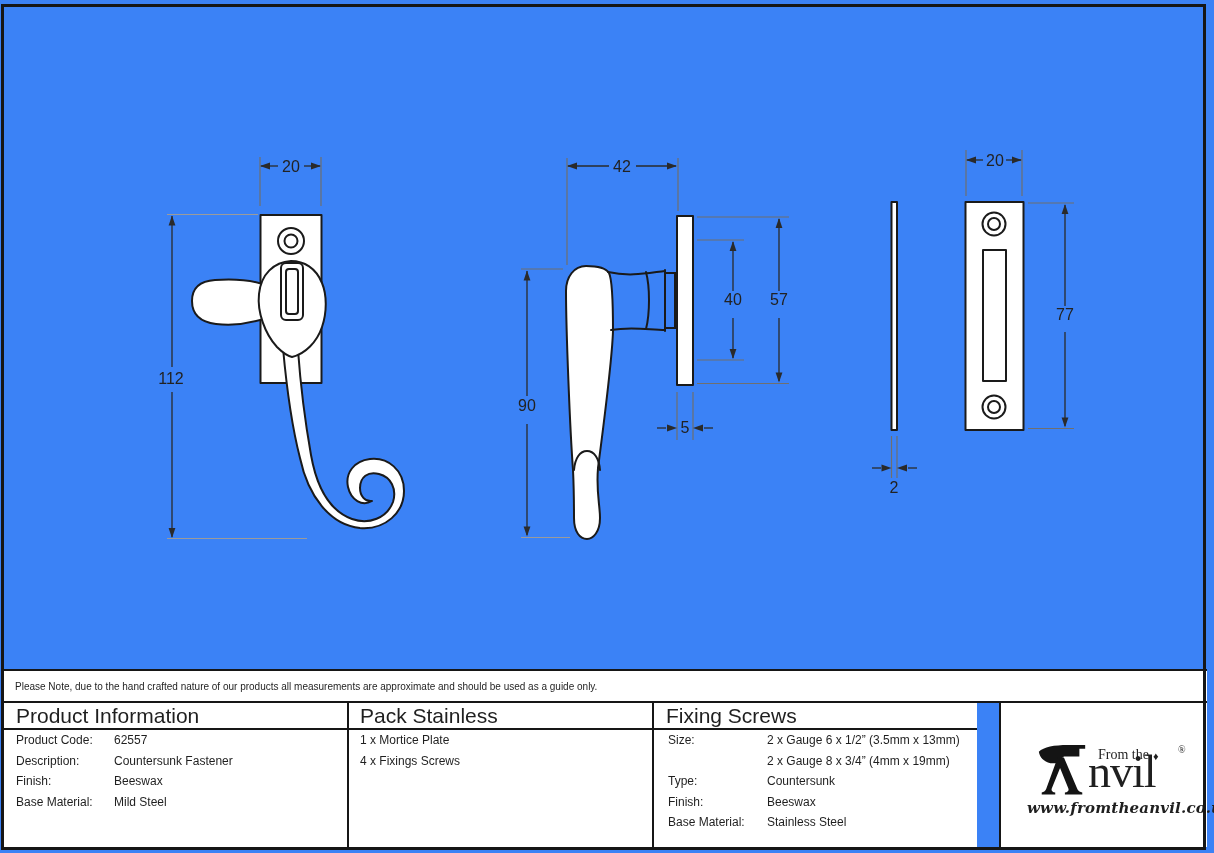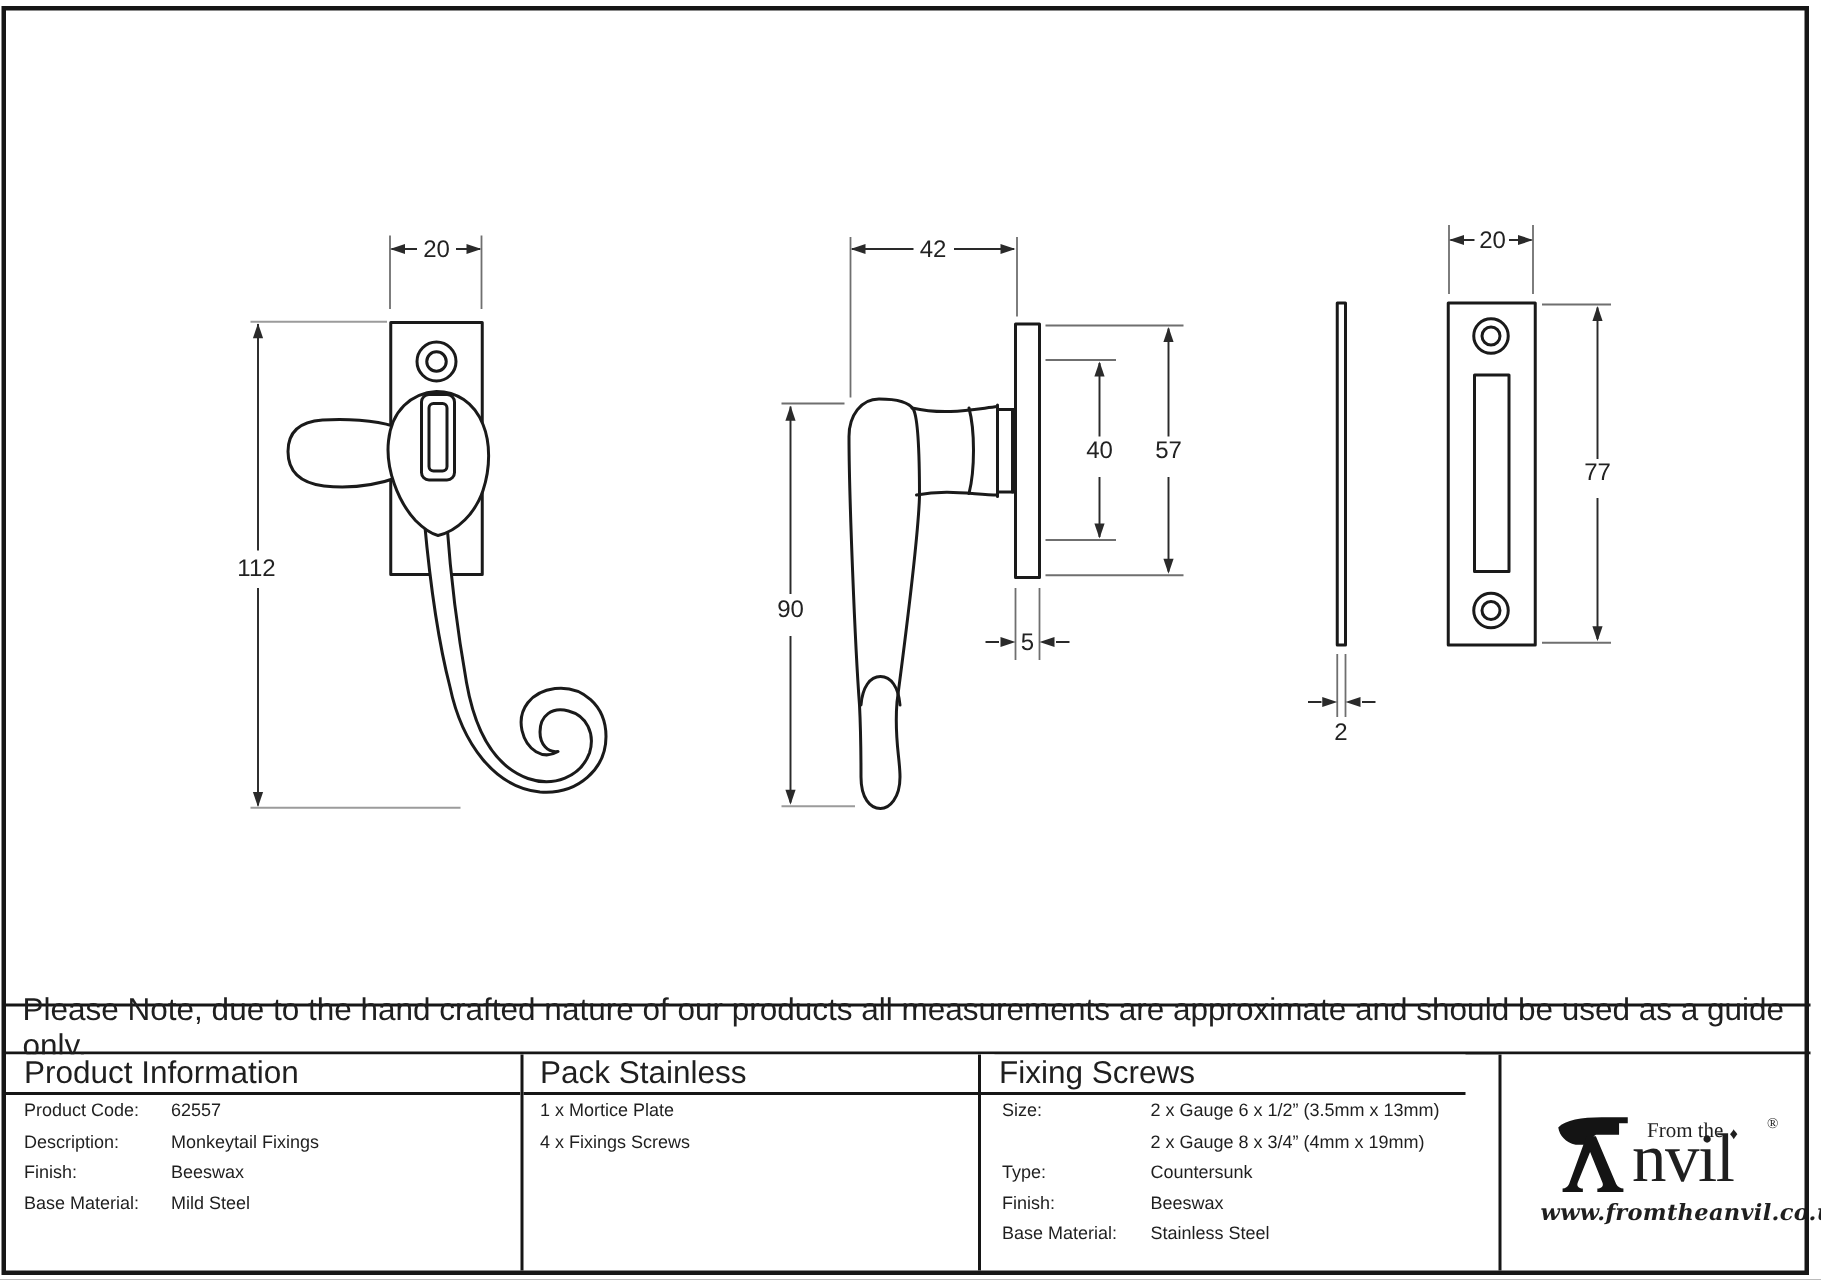--- a/index.html
+++ b/index.html
@@ -1,33 +1,33 @@
 <!DOCTYPE html>
 <html><head>
 <meta charset="utf-8">
 <style>
   html,body{margin:0;padding:0;background:#888;}
   .sheet{
-    position:relative;width:1214px;height:853px;background:#ffffff;
+    position:relative;width:1214px;height:853px;background:#3b82f6;
     font-family:"Liberation Sans",sans-serif;color:#1f1f1f;overflow:hidden;
   }
   .frame{
     position:absolute;left:1px;top:4px;width:1205px;height:846px;
     border:3px solid #161616;box-sizing:border-box;pointer-events:none;
   }
   svg.drawing{position:absolute;left:0;top:0;}
   svg.drawing text{
     font-family:"Liberation Sans",sans-serif;font-size:16px;fill:#222;
   }
   
   .note-row{
     position:absolute;left:4px;top:669px;width:1203px;height:34px;
     border-top:2px solid #161616;border-bottom:2px solid #161616;
     box-sizing:border-box;display:flex;align-items:center;
-    font-size:21px;padding-left:11px;background:#fff;
+    font-size:10px;padding-left:11px;background:#fff;
   }
   
   .tcol{position:absolute;top:703px;height:144px;box-sizing:border-box;background:#fff;}
   .tcol.c1{left:4px;width:343px;}
   .tcol.c2{left:347px;width:316px;border-left:2px solid #161616;}
   .tcol.c3{left:652px;width:325px;border-left:2px solid #161616;}
   .tcol.c4{left:999px;width:208px;border-left:2px solid #161616;}
   .thead{
     height:27px;border-bottom:2px solid #161616;box-sizing:border-box;
     display:flex;align-items:flex-end;font-size:21px;padding-left:12px;
@@ -224,21 +224,21 @@
     <div class="thead">
       <span>Product Information</span>
     </div>
     <div class="tbody">
       <div class="kv">
         <span class="k">Product Code:</span>
         <span class="v">62557</span>
       </div>
       <div class="kv">
         <span class="k">Description:</span>
-        <span class="v">Monkeytail Fixings</span>
+        <span class="v">Countersunk Fastener</span>
       </div>
       <div class="kv">
         <span class="k">Finish:</span>
         <span class="v">Beeswax</span>
       </div>
       <div class="kv">
         <span class="k">Base Material:</span>
         <span class="v">Mild Steel</span>
       </div>
     </div>

